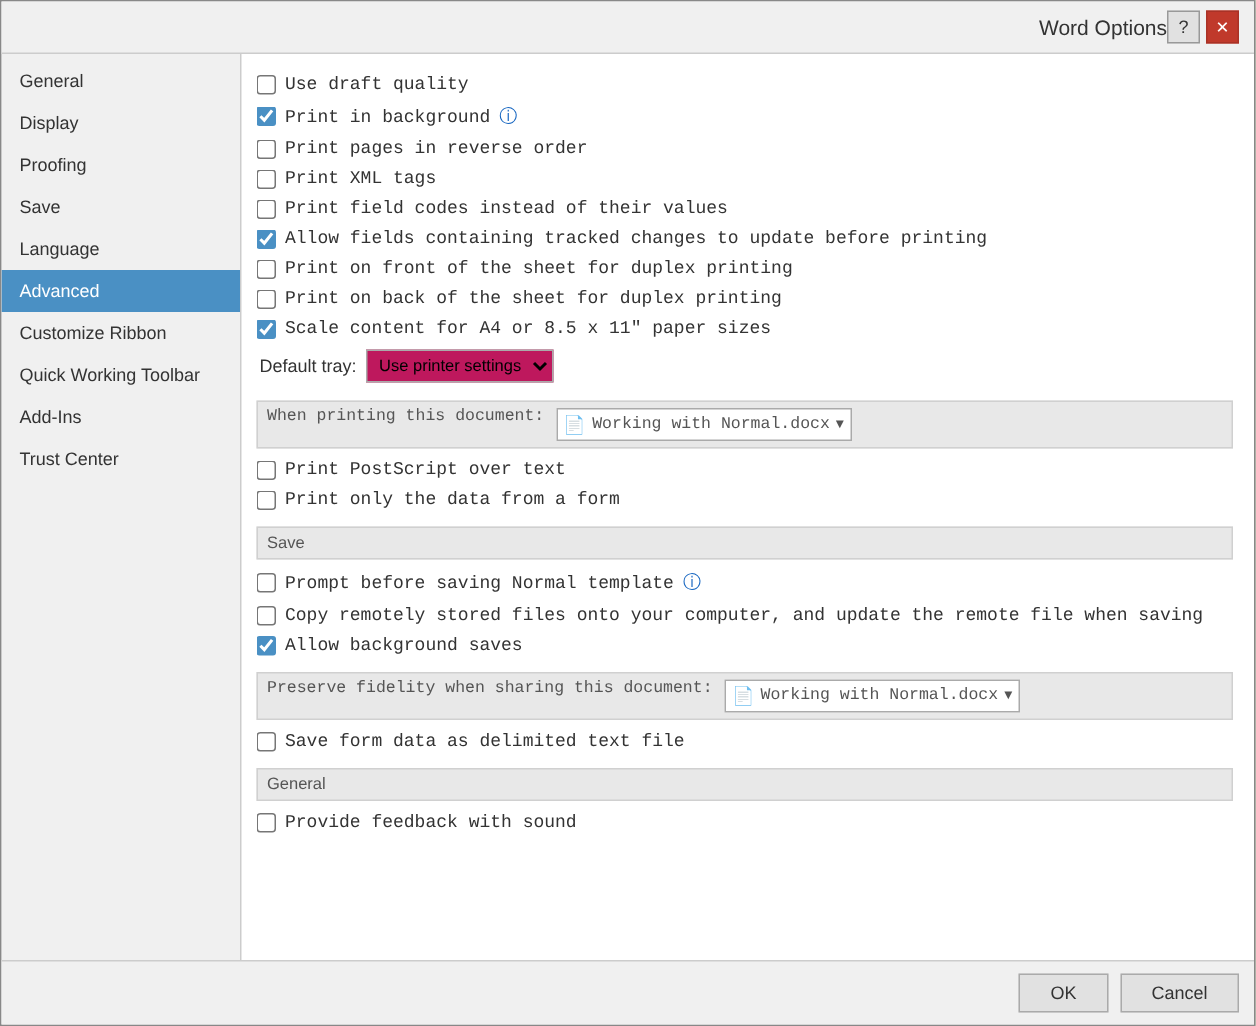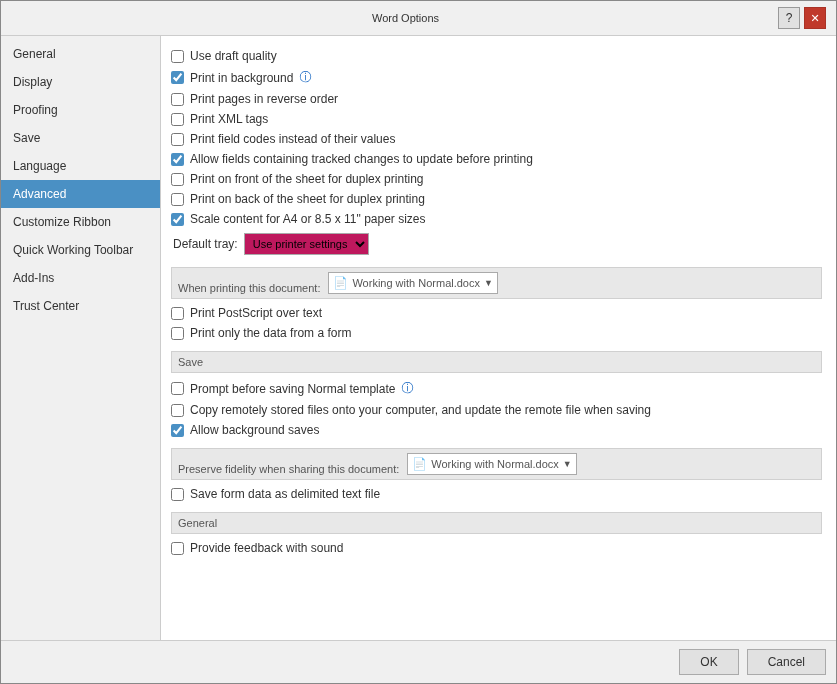--- a/index.html
+++ b/index.html
@@ -23,24 +23,24 @@
     }
     .title-bar {
       background: #f0f0f0;
       border-bottom: 1px solid #ccc;
       padding: 6px 10px;
       display: flex;
       align-items: center;
       justify-content: space-between;
     }
     .title-bar-title {
-      font-size: 11px;
+      font-size: 14px;
       color: #333;
       flex: 1;
-      text-align: center;
+      text-align: right;
     }
     .title-bar-controls {
       display: flex;
       gap: 4px;
     }
     .title-btn {
       width: 22px;
       height: 22px;
       border: 1px solid #999;
       background: #e1e1e1;
@@ -103,33 +103,35 @@
     .option-row {
       display: flex;
       align-items: center;
       padding: 3px 0;
       gap: 6px;
     }
     .option-row label {
       color: #333;
       cursor: pointer;
       user-select: none;
+      font-family: Liberation Mono, monospace;
     }
     .section-header {
       background: #e8e8e8;
       color: #555;
       padding: 4px 6px;
       margin: 8px 0 4px 0;
       font-size: 11px;
       border: 1px solid #d0d0d0;
     }
     .section-header-row {
       display: flex;
-      align-items: flex-end;
+      align-items: flex-start;
       gap: 8px;
+      font-family: Liberation Mono, monospace;
     }
     .dropdown-row {
       display: flex;
       align-items: center;
       gap: 6px;
       padding: 4px 0;
       margin-left: 2px;
     }
     .dropdown-row label {
       color: #333;

